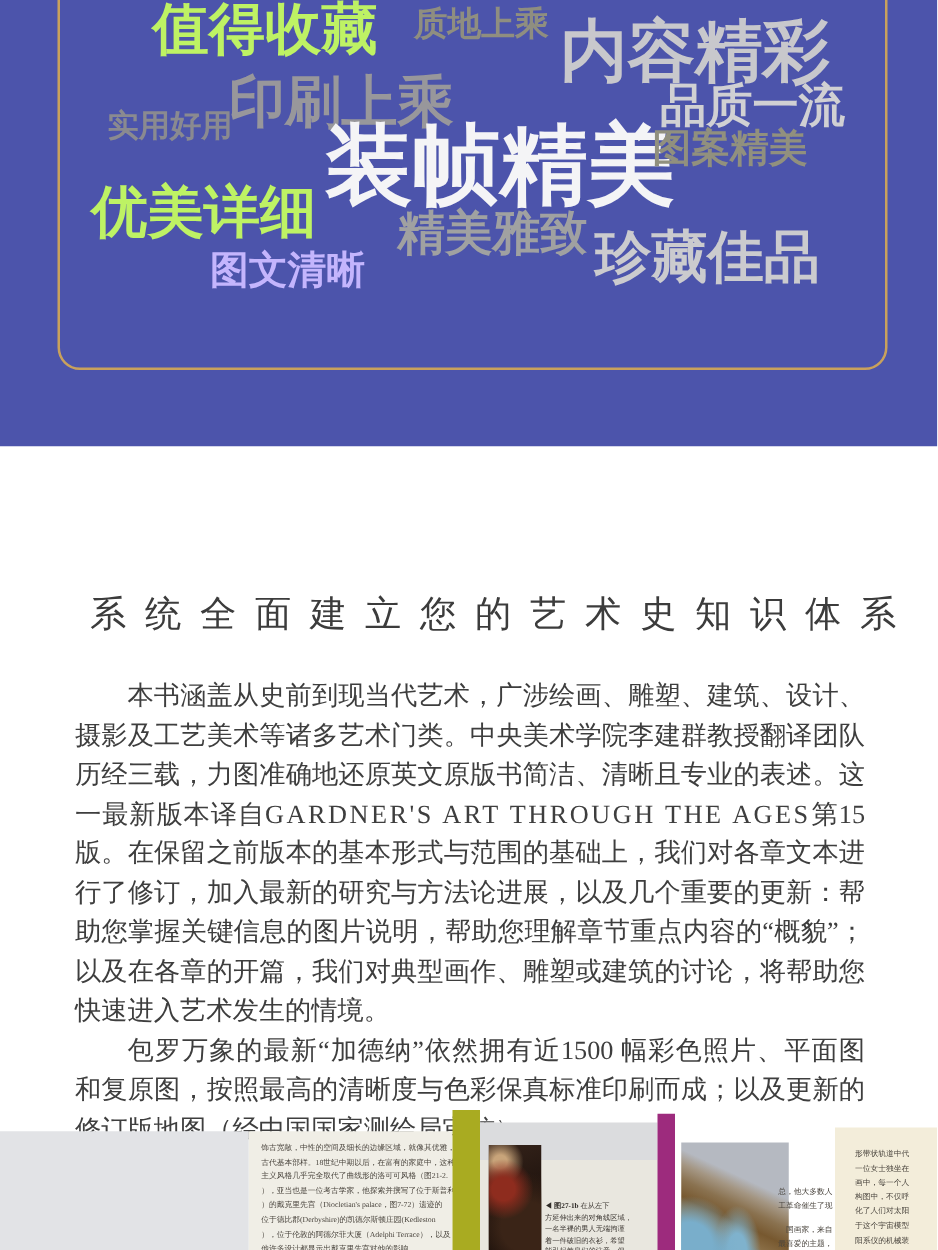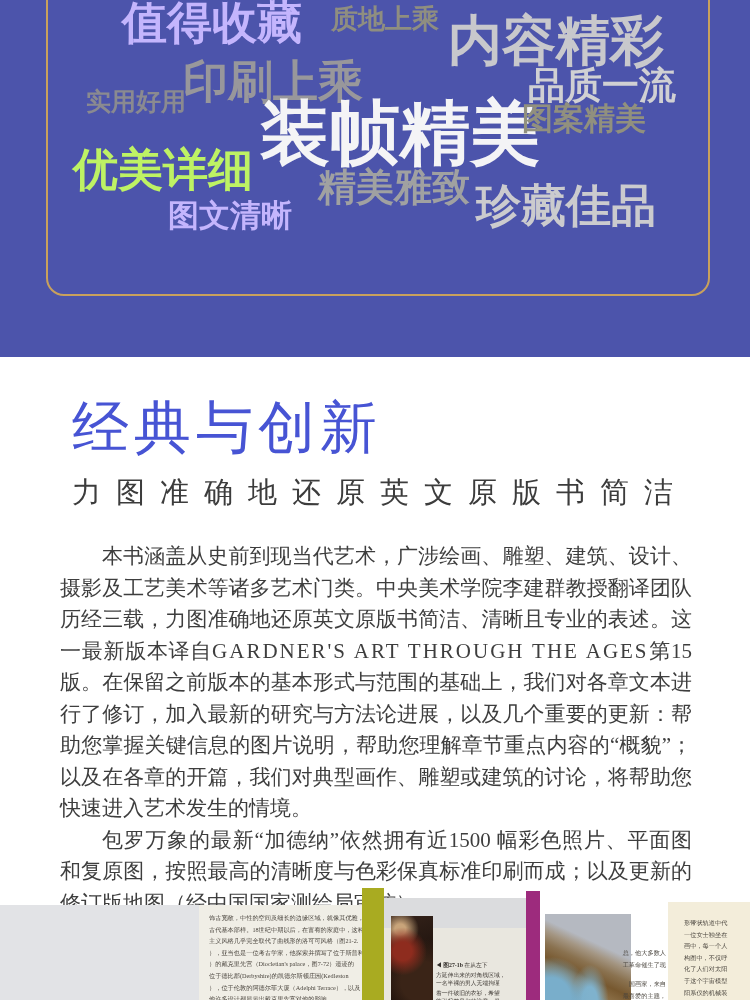--- a/index.html
+++ b/index.html
@@ -57,37 +57,36 @@
   .beige-wrap{transform:scale(0.62);width:105px;}
 </style>
 </head>
 <body>
 
 <div class="page">
 
   <div class="hero" style="background: rgb(76, 84, 171);">
     <div class="hero-frame" style="border-color: rgb(201, 161, 92);"></div>
     <div id="hero-words">
-        <span class="hero-word" style="left: 122px; top: 1px; font-size: 45px; color: #c4b5fd;">值得收藏</span>
+        <span class="hero-word" style="left: 122px; top: 1px; font-size: 45px; color: #bef264;">值得收藏</span>
         <span class="hero-word" style="left: 331px; top: 6px; font-size: 27px; color: rgb(143, 142, 128);">质地上乘</span>
         <span class="hero-word" style="left: 416px; top: 14px; font-size: 54px; color: rgb(200, 200, 204); margin-left: 32px;">内容精彩</span>
         <span class="hero-word" style="left: 86px; top: 45px; font-size: 25px; color: rgb(138, 138, 144); margin-top: 44px;">实用好用</span>
         <span class="hero-word" style="left: 183px; top: 60px; font-size: 45px; color: rgb(152, 151, 155);">印刷上乘</span>
         <span class="hero-word" style="left: 528px; top: 67px; font-size: 37px; color: rgb(208, 208, 211);">品质一流</span>
         <span class="hero-word" style="left: 260px; top: 99px; font-size: 70px; color: rgb(244, 244, 246);">装帧精美</span>
         <span class="hero-word" style="left: 522px; top: 103px; font-size: 31px; color: rgb(145, 144, 126);">图案精美</span>
         <span class="hero-word" style="left: 73px; top: 148px; font-size: 45px; color: #bef264;">优美详细</span>
         <span class="hero-word" style="left: 318px; top: 168px; font-size: 38px; color: rgb(160, 161, 161);">精美雅致</span>
         <span class="hero-word" style="left: 168px; top: 200px; font-size: 31px; color: #c4b5fd;">图文清晰</span>
         <span class="hero-word" style="left: 476px; top: 184px; font-size: 45px; color: rgb(203, 203, 206);">珍藏佳品</span>
       </div>
   </div>
 
-  <div class="intro-title" style="color: rgb(71, 84, 212);">经典与创新</div>
-  <div class="intro-subtitle">力图准确地还原英文原版书简洁</div>
+  <div class="intro-subtitle">系统全面建立您的艺术史知识体系</div>
   <div class="intro-body">
     <p><span>本书涵盖从史前到现当代艺术，广涉绘画、雕塑、建筑、设计、摄影及工艺美术等诸多艺术门类。中央美术学院李建群教授翻译团队历经三载，力图准确地还原英文原版书简洁、清晰且专业的表述。这一最新版本译自</span><span class="en">GARDNER'S ART THROUGH THE AGES</span><span>第15版。在保留之前版本的基本形式与范围的基础上，我们对各章文本进行了修订，加入最新的研究与方法论进展，以及几个重要的更新：帮助您掌握关键信息的图片说明，帮助您理解章节重点内容的“概貌”；以及在各章的开篇，我们对典型画作、雕塑或建筑的讨论，将帮助您快速进入艺术发生的情境。</span></p>
     <p>包罗万象的最新“加德纳”依然拥有近1500 幅彩色照片、平面图和复原图，按照最高的清晰度与色彩保真标准印刷而成；以及更新的修订版地图（经中国国家测绘局审核）。</p>
   </div>
 
   <div class="preview">
     <div class="pv pv-left-page"></div>
     <div class="pv pv-text-page">
       <div class="tinywrap textpage-wrap" style="left:10px;top:8px;" id="textpage-lines">
           <div class="tiny-line">饰古宽敞，中性的空间及细长的边缘区域，就像其优雅，</div>

